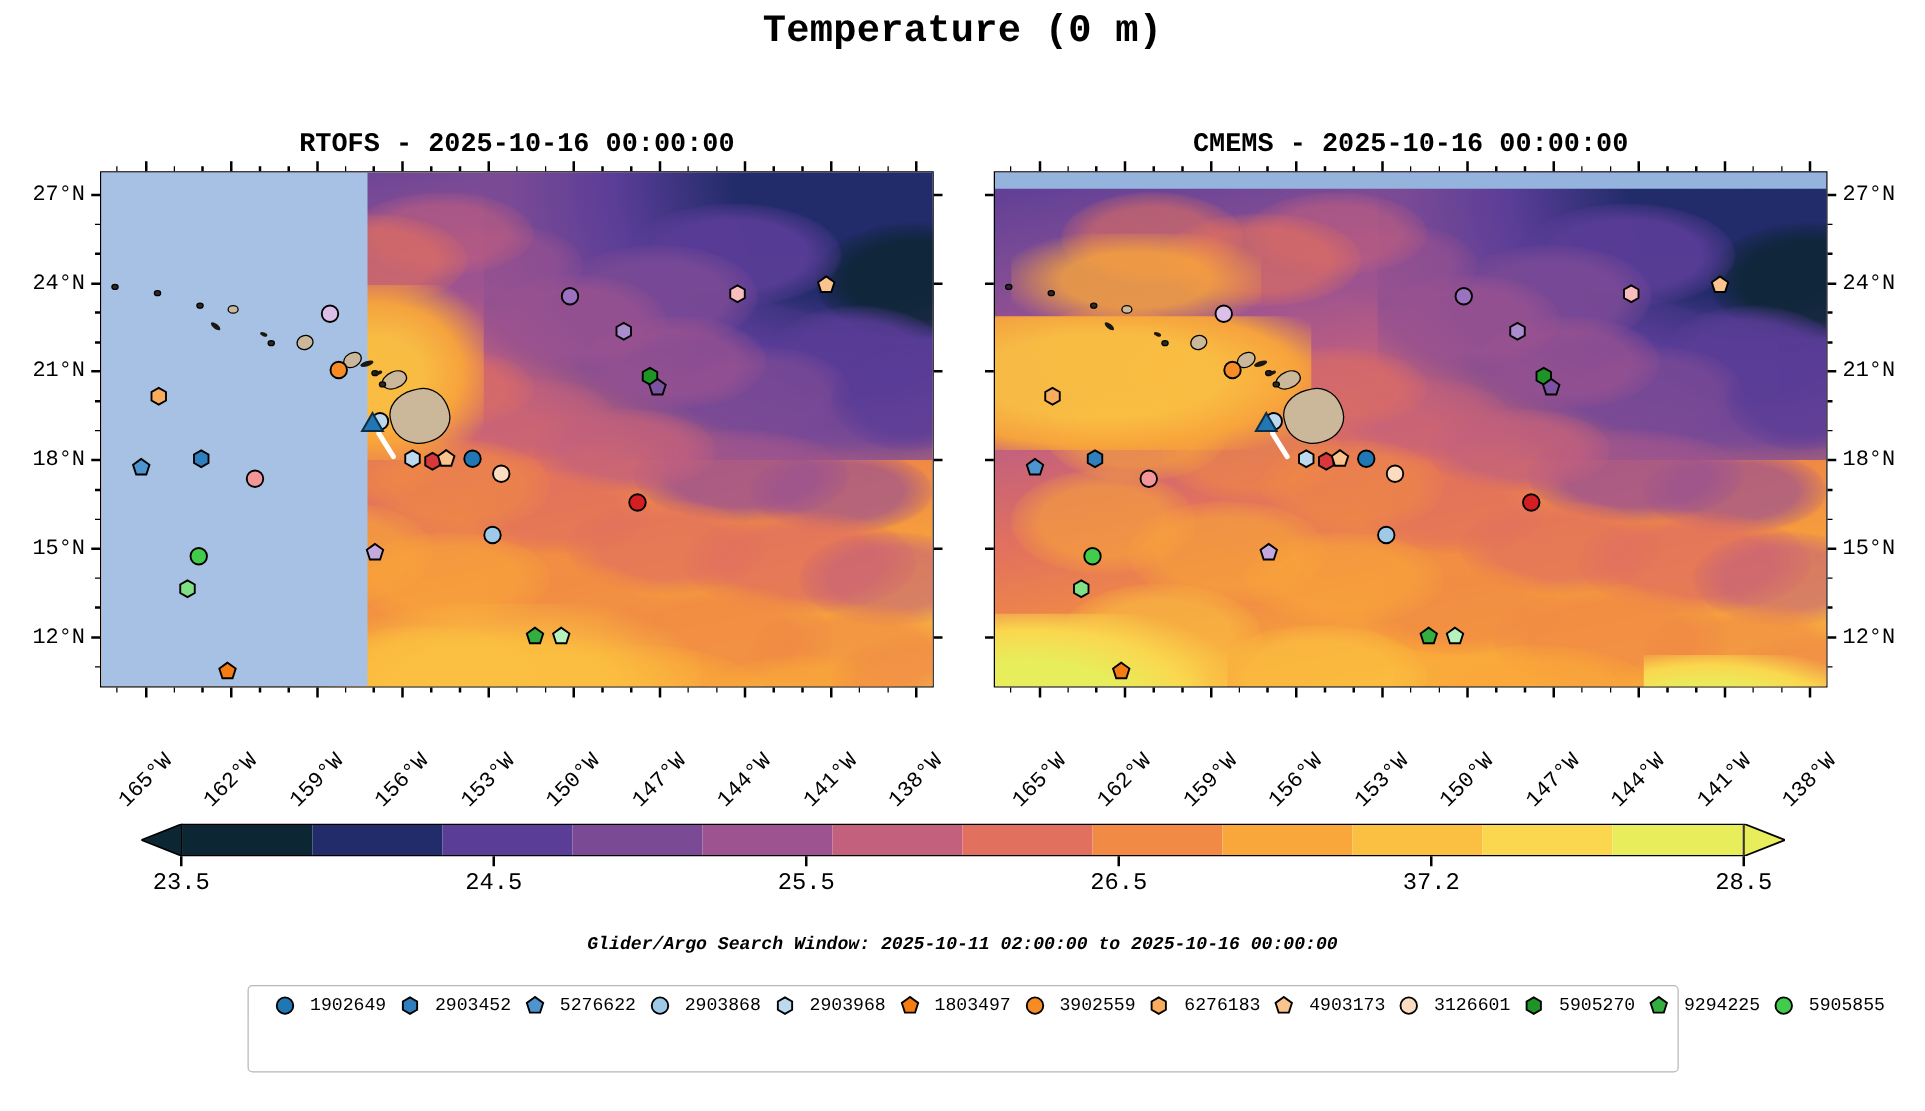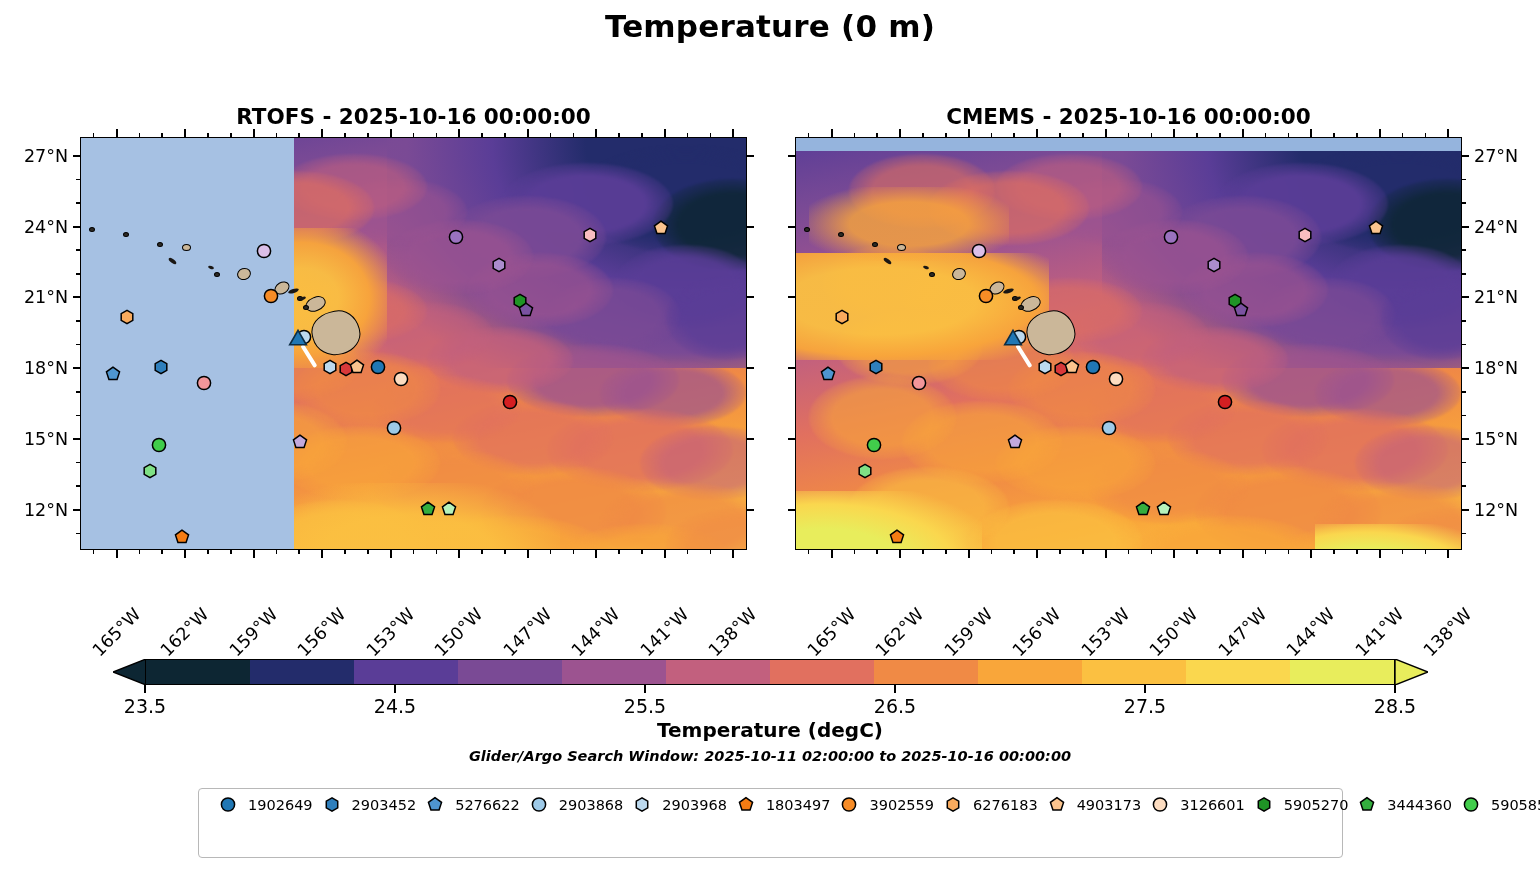--- a/index.html
+++ b/index.html
@@ -1,17 +1,17 @@
 <!DOCTYPE html>
 <html><head>
 <meta charset="utf-8">
 <style>
   html,body{margin:0;padding:0;background:#ffffff;}
   body{width:1540px;height:889px;font-family:"DejaVu Sans","Liberation Sans",sans-serif;color:#000;overflow:hidden;position:relative;}
-  #root{position:absolute;inset:0;}
+  #root{position:absolute;inset:0;font-family:Liberation Mono, monospace;}
 
   .fig-title{position:absolute;left:0;top:8px;width:1540px;text-align:center;
     font-size:31px;font-weight:bold;letter-spacing:.2px;}
 
   .panel{position:absolute;top:137px;width:667px;height:413px;border:1.6px solid #000;
     box-sizing:border-box;overflow:hidden;background:#ffffff;}
   #panel-rtofs{left:80px;}
   #panel-cmems{left:795px;}
 
   .panel-title{position:absolute;top:104px;width:667px;text-align:center;
@@ -709,25 +709,24 @@
       </div>
   <div class="cb-tick" style="left: 31.2px;"></div>
       <div class="cb-lab" style="left: 32px;">23.5</div>
       <div class="cb-tick" style="left: 281.2px;"></div>
       <div class="cb-lab" style="left: 282px;">24.5</div>
       <div class="cb-tick" style="left: 531.2px;"></div>
       <div class="cb-lab" style="left: 532px;">25.5</div>
       <div class="cb-tick" style="left: 781.2px;"></div>
       <div class="cb-lab" style="left: 782px;">26.5</div>
       <div class="cb-tick" style="left: 1031.2px;"></div>
-      <div class="cb-lab" style="left: 1032px;">27.5</div>
+      <div class="cb-lab" style="left: 1032px;">37.2</div>
       <div class="cb-tick" style="left: 1281.2px;"></div>
       <div class="cb-lab" style="left: 1282px;">28.5</div>
     </div>
-  <div class="cb-title">Temperature (degC)</div>
   <div class="cb-sub">Glider/Argo Search Window: 2025-10-11 02:00:00 to 2025-10-16 00:00:00</div>
 
   <div id="legend">
     <div class="leg-grid" id="leg-grid">
         <div class="leg-item">
           <span class="leg-ico">
             <svg width="26" height="17">
               <circle cx="13" cy="8.5" r="6.6" fill="#2077b4" stroke="#000" stroke-width="1.5"></circle>
             </svg>
           </span>
@@ -812,21 +811,21 @@
             </svg>
           </span>
           <span class="leg-txt">5905270</span>
         </div>
         <div class="leg-item">
           <span class="leg-ico">
             <svg width="26" height="17">
               <polygon points="13.00,1.60 6.44,6.37 8.94,14.08 17.06,14.08 19.56,6.37" fill="#34ae3e" stroke="#000" stroke-width="1.5"></polygon>
             </svg>
           </span>
-          <span class="leg-txt">3444360</span>
+          <span class="leg-txt">9294225</span>
         </div>
         <div class="leg-item">
           <span class="leg-ico">
             <svg width="26" height="17">
               <circle cx="13" cy="8.5" r="6.6" fill="#41cd4b" stroke="#000" stroke-width="1.5"></circle>
             </svg>
           </span>
           <span class="leg-txt">5905855</span>
         </div>
       </div>

